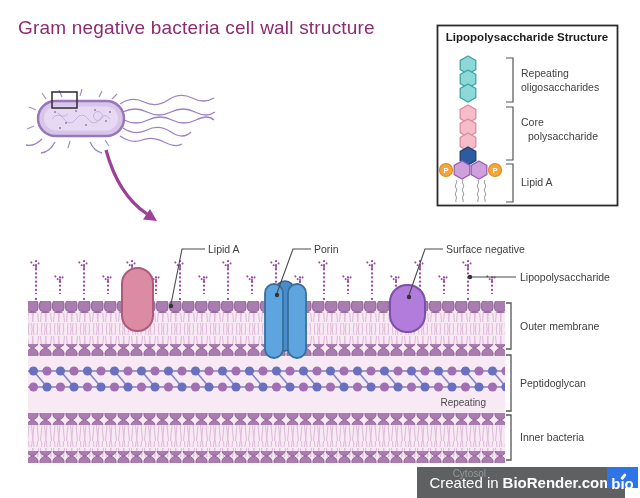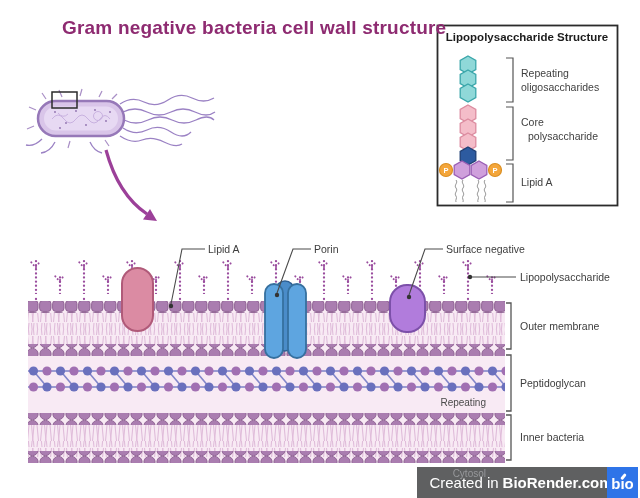--- a/index.html
+++ b/index.html
@@ -3,38 +3,38 @@
 <meta charset="utf-8">
 <style>
   html,body{margin:0;padding:0;}
   #stage{
     position:relative;width:640px;height:498px;background:#ffffff;overflow:hidden;
     font-family:"Liberation Sans", sans-serif;
   }
   #art{position:absolute;left:0;top:0;z-index:1;}
   .txt{position:absolute;color:#3d3d3d;font-size:10.5px;line-height:12px;white-space:nowrap;z-index:2;}
   #main-title{
-    position:absolute;left:18px;top:17px;font-size:19px;font-weight:bold;color:#8E2B71;
-    letter-spacing:.2px;z-index:2;margin-left:44px;
+    position:absolute;left:18px;top:17px;font-size:19px;font-weight:normal;color:#8E2B71;
+    letter-spacing:.2px;z-index:2;
   }
   #legend-title{
     position:absolute;left:437px;top:31px;width:180px;text-align:center;
     font-size:11.5px;font-weight:bold;color:#1c1c1c;z-index:2;
   }
   .legend-label{color:#3f3f3f;}
   #periplasm-label,#cytosol-label{font-size:10px;color:#4a4a4a;}
   #cytosol-label{z-index:6;color:#97989b;}
   #watermark-bar{
     position:absolute;left:417px;top:467px;width:208px;height:31px;z-index:5;
     background:rgba(88,89,91,0.96);color:#fff;font-size:15px;line-height:31px;
     text-align:center;white-space:nowrap;
   }
   #watermark-bar b{font-weight:bold;margin-left:4px;}
   #logo-box{
-    position:absolute;left:607px;top:467px;width:31px;height:31px;z-index:5;
+    position:absolute;left:607px;top:467px;width:31px;height:21px;z-index:5;
     background:#2E74E8;color:#fff;font-weight:bold;font-size:15px;line-height:33px;
     text-align:center;
   }
   #logo-tick{
     position:absolute;left:15px;top:6px;width:2.6px;height:7px;background:#fff;
     border-radius:2px;transform:rotate(40deg);
   }
 </style>
 </head>
 <body>

